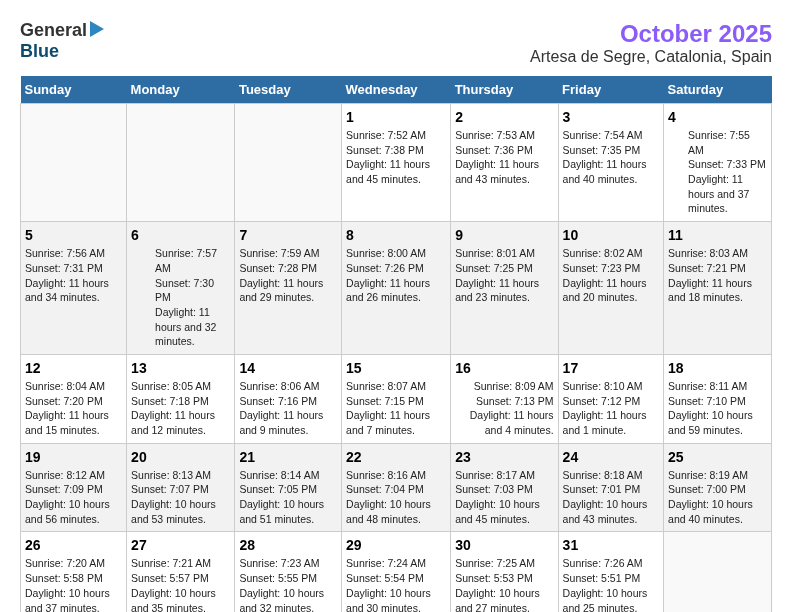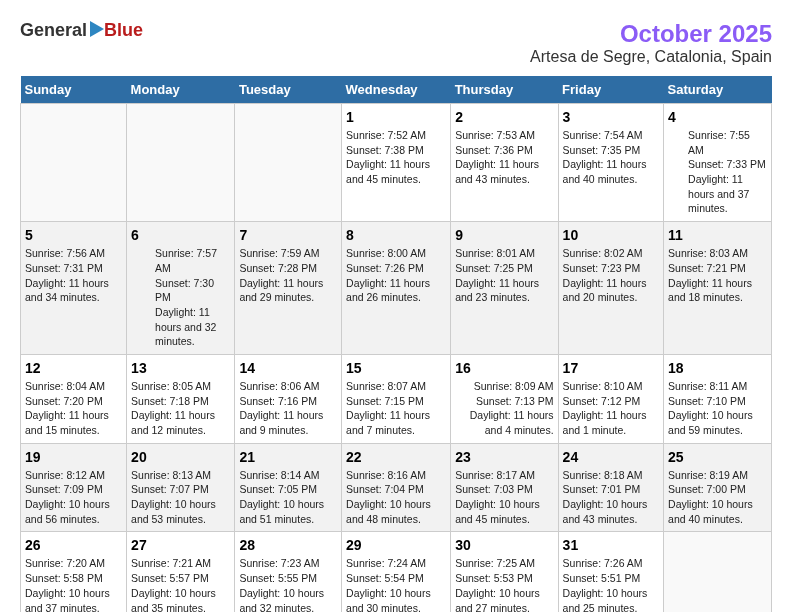--- a/index.html
+++ b/index.html
@@ -11,36 +11,36 @@
       padding: 20px;
     }
     .header-area {
       display: flex;
       justify-content: space-between;
       align-items: flex-start;
       margin-bottom: 10px;
     }
     .logo {
       display: flex;
-      flex-direction: row;
+      flex-direction: column;
       align-items: flex-start;
     }
     .logo-text {
       display: flex;
       align-items: center;
     }
     .logo-general {
       font-size: 18px;
       font-weight: bold;
       color: #333;
     }
     .logo-blue {
       font-size: 18px;
       font-weight: bold;
-      color: #b91c1c;
+      color: #0c4a6e;
     }
     .logo-arrow {
       width: 0;
       height: 0;
       border-top: 8px solid transparent;
       border-bottom: 8px solid transparent;
       border-left: 14px solid #2e86c1;
       margin-left: 3px;
       margin-bottom: 4px;
     }

